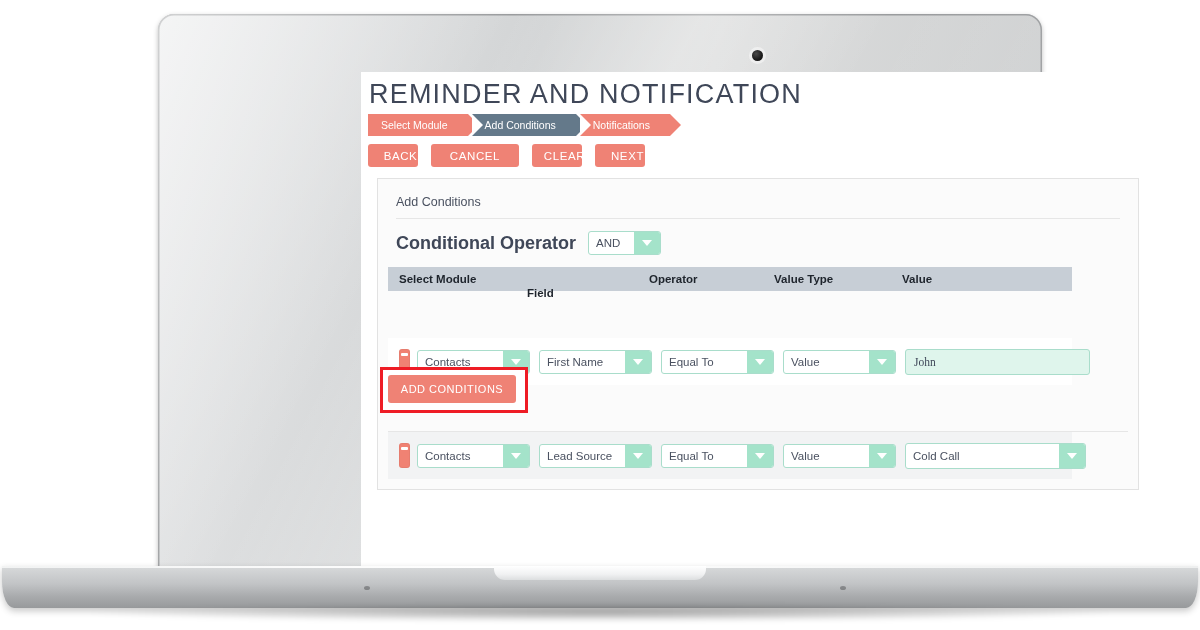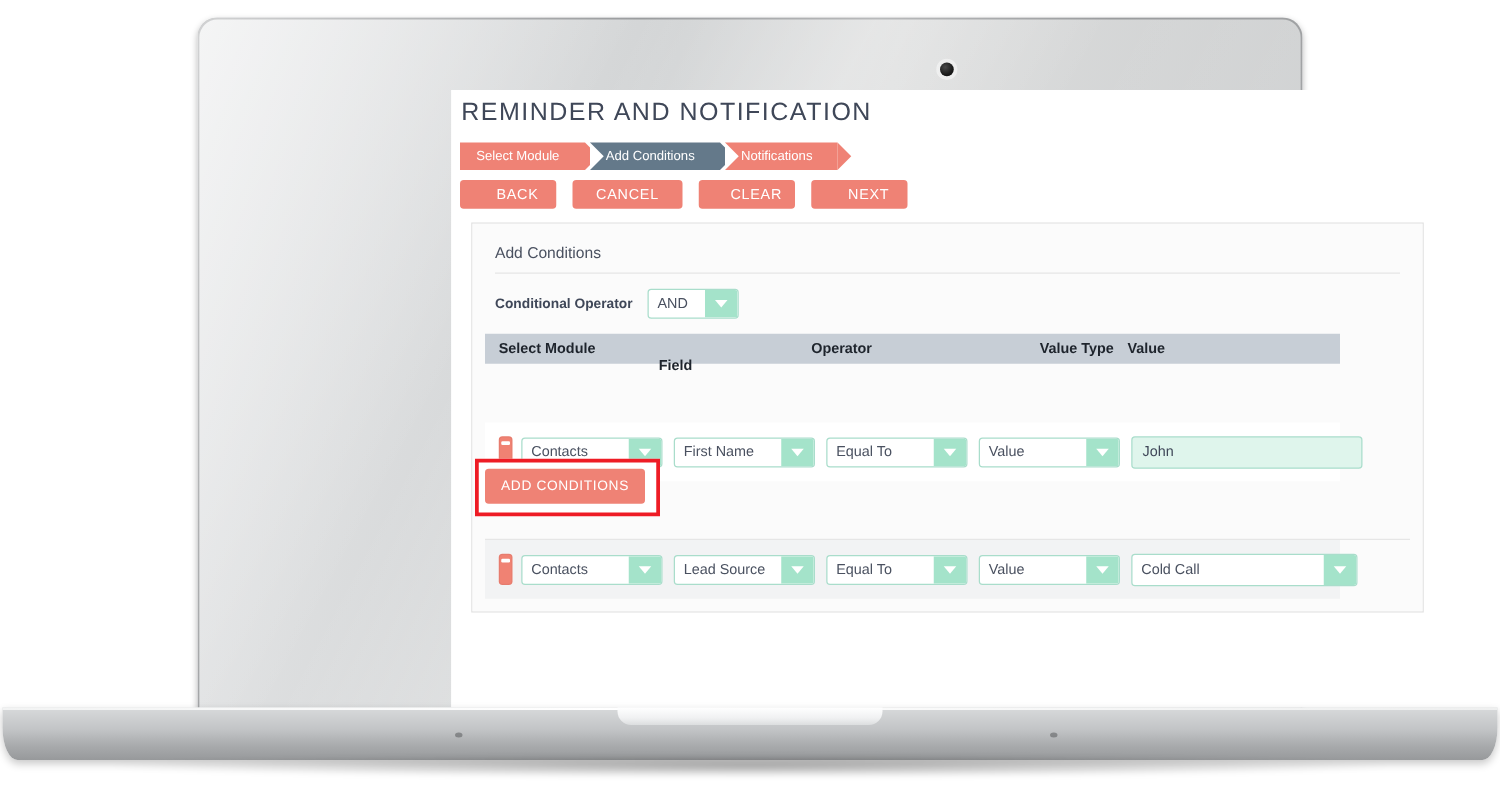--- a/index.html
+++ b/index.html
@@ -68,21 +68,21 @@
     position: absolute; left: 90px; top: 604px; width: 1020px; height: 18px;
     background: radial-gradient(ellipse at center, rgba(0,0,0,.30) 0%, rgba(0,0,0,.10) 48%, rgba(0,0,0,0) 72%);
     filter: blur(2px);
   }
 
   
   .page { position: absolute; left: 0; top: 0; width: 794px; height: 494px; background: #fff; }
 
   .page-title {
     position: absolute; left: 8px; top: 7px;
-    font-size: 20px; letter-spacing: 1.2px; color: #3f4758; font-weight: 400;
+    font-size: 27px; letter-spacing: 1.2px; color: #3f4758; font-weight: 400;
     white-space: nowrap;
   }
 
   
   .steps { position: absolute; left: 7px; top: 42px; height: 22px; display: flex; }
   .step {
     position: relative; height: 22px; display: flex; align-items: center;
     padding: 0 20px 0 13px; color: #ffffff; font-size: 10.5px; white-space: nowrap;
     font-weight: 400;
   }
@@ -102,36 +102,36 @@
   .step-gap { width: 4px; }
 
   
   .toolbar { position: absolute; left: 7px; top: 72px; display: flex; gap: 13px; }
   .tb-btn {
     background: #ef8275; color: #fff; border: none; border-radius: 3px;
     font-size: 11.5px; letter-spacing: .6px; font-family: inherit;
     height: 23px; display: flex; align-items: center; justify-content: center;
     cursor: pointer;
   }
-  .tb-btn.w1 { width: 77px; padding-left: 21px; } .tb-btn.w2 { width: 88px; }
+  .tb-btn.w1 { width: 50px; padding-left: 21px; } .tb-btn.w2 { width: 88px; }
 
   
   .card {
     position: absolute; left: 16px; top: 106px; width: 762px; height: 312px;
     background: #fafafa; border: 1px solid #e2e2e2;
   }
   .card-inner { position: absolute; left: 0; top: 0; width: 100%; height: 100%; background: #fbfbfb; }
   .card-head {
     position: absolute; left: 18px; top: 16px; right: 18px;
     font-size: 12.5px; color: #4a5160; padding-bottom: 9px;
     border-bottom: 1px solid #e6e6e6;
   }
 
   .cond-op-row { position: absolute; left: 18px; top: 52px; display: flex; align-items: center; }
-  .cond-op-label { font-size: 11px; color: #3f4758; font-weight: bold; margin-right: 12px; }
+  .cond-op-label { font-size: 18px; color: #3f4758; font-weight: bold; margin-right: 12px; }
 
   
   .sel {
     position: relative; height: 24px; border: 1px solid #a9ddcb; border-radius: 3px;
     background: #ffffff; display: flex; align-items: center; overflow: hidden;
   }
   .sel .sel-val {
     flex: 1; padding-left: 7px; font-size: 11.5px; color: #4a5160;
     white-space: nowrap; overflow: hidden;
   }
@@ -145,21 +145,21 @@
   }
 
   
   .tbl { position: absolute; left: 10px; top: 88px; width: 684px; }
   .tbl-head {
     height: 24px; background: #c7ced6; display: flex; align-items: center;
     font-size: 11.5px; color: #1e242c; font-weight: bold;
   }
   .th { flex: none; padding-left: 11px; }
   .th.c1 { width: 128px; } .th.c2 { width: 122px; margin-top: 27px; } .th.c3 { width: 125px; }
-  .th.c4 { width: 128px; text-align: right; } .th.c5 { width: 181px; }
+  .th.c4 { width: 128px; } .th.c5 { width: 181px; }
 
   .tbl-row { height: 47px; display: flex; align-items: center; padding-left: 11px; margin-top: 47px; }
   .tbl-row.odd { background: #ffffff; }
   .tbl-row.even { background: #f2f3f4; }
 
   .del-btn {
     width: 11px; height: 25px; background: #f08273; border-radius: 3px; flex: none;
     margin-right: 7px; position: relative; cursor: pointer;
     box-shadow: inset 0 0 0 1px rgba(0,0,0,.04);
   }
@@ -170,21 +170,21 @@
 
   .cell { flex: none; margin-right: 9px; }
   .cell.w-mod { width: 113px; } .cell.w-fld { width: 113px; }
   .cell.w-opr { width: 113px; } .cell.w-vt  { width: 113px; }
   .cell.w-val { width: 185px; }
   .cell.w-val2 { width: 181px; }
 
   .txt-in {
     height: 26px; border: 1px solid #a9ddcb; border-radius: 3px;
     background: #dff5ec; padding-left: 8px;
-    font-size: 11.5px; color: #3f4758; font-family: Liberation Sans, sans-serif; width: 100%;
+    font-size: 11.5px; color: #3f4758; font-family: Liberation Serif, serif; width: 100%;
     display: flex; align-items: center;
   }
 
   
   .add-wrap { position: absolute; left: 10px; top: 196px; }
   .add-highlight {
     position: absolute; left: -8px; top: -8px; width: 148px; height: 46px;
     border: 3px solid #ee1c25; background: #ffffff;
   }
   .add-btn {

